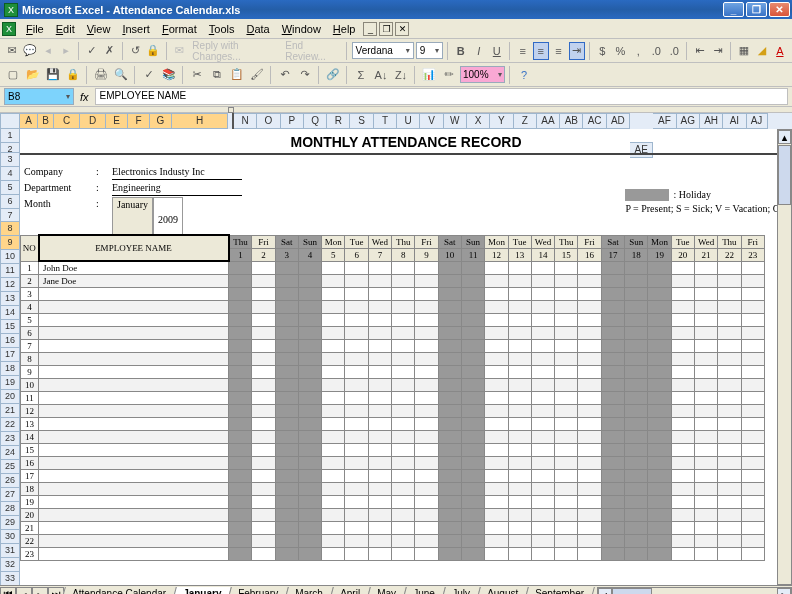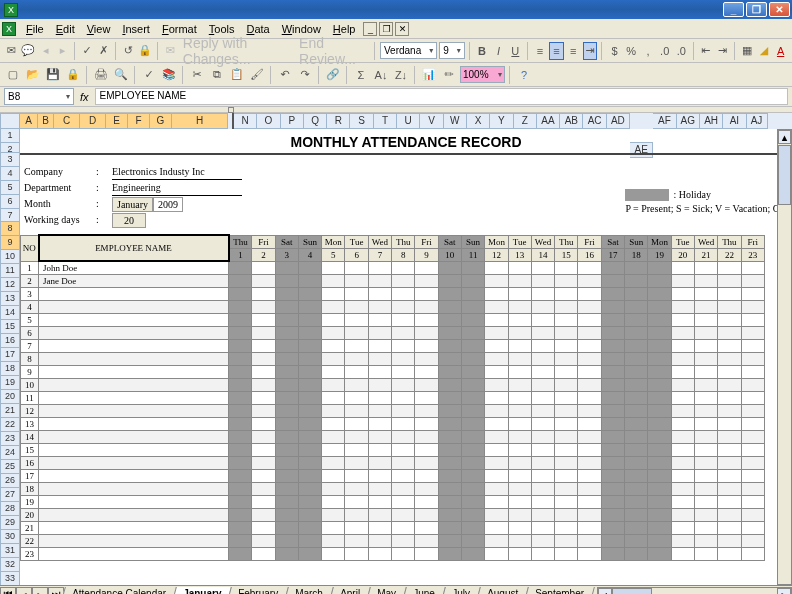--- a/index.html
+++ b/index.html
@@ -28,21 +28,21 @@
   .tb-btn { width:18px;height:18px; border:1px solid transparent; display:flex;align-items:center;justify-content:center;font-size:11px;color:#555; }
   .tb-sep { width:2px;height:18px;border-left:1px solid #bbb;margin:0 2px;}
   .tb-disabled { color:#bbb; }
   .font-box { width:70px;height:17px;border:1px solid #9ab;background:#fff;font-size:10px;padding:1px 3px;display:flex;align-items:center;justify-content:space-between;}
   .size-box { width:30px;height:17px;border:1px solid #9ab;background:#fff;font-size:10px;padding:1px 3px;display:flex;align-items:center;justify-content:space-between;}
   .pressed { border:1px solid #316ac5; background:#c1d2ee;}
   .zoom-box {width:45px;height:17px;border:1px solid #9ab;background:#f9a8d4;font-size:10px;padding:1px 2px;display:flex;align-items:center;justify-content:space-between;}
 
   
   .formula-row { height: 20px; display:flex; align-items:center; background:#ece9d8; border-bottom:1px solid #bfbfbf; padding:0 4px;}
-  .name-box { width:70px; height:17px; border:1px solid #9ab; background:#ffffff; display:flex;align-items:center;justify-content:space-between;padding:0 3px;font-size:10px;}
+  .name-box { width:70px; height:17px; border:1px solid #9ab; background:#7dd3fc; display:flex;align-items:center;justify-content:space-between;padding:0 3px;font-size:10px;}
   .fx-label { margin:0 6px; font-style:italic; font-size:11px;}
   .formula-bar { flex:1; height:17px; border:1px solid #bfbfbf; background:#fff; padding:1px 4px; font-size:10px;}
 
   
   .splitter-bar { height: 6px; background:#ece9d8; position:relative; border-bottom:1px solid #bfbfbf;}
   .splitter { position:absolute; left:228px; top:0; width:6px; height:6px; background:#ece9d8; border:1px solid #888;}
 
   
   .sheet { position:relative; background:#fff; height: 472px; overflow:hidden;}
   .colhdr-row { display:flex; height:16px; background:#e4ecf7;}
@@ -58,21 +58,21 @@
 
   
   .sheet-title { position:absolute; left:0; top:0; right:0; height:26px; border-bottom:2px solid #444; text-align:center; font: bold 14px Verdana,Arial; line-height:26px; }
 
   .labels { position:absolute; left:4px; top:36px; font: 10px Verdana; line-height:14px; }
   .labels div { margin-bottom:1px; display:flex;}
   .labels .k { width:72px; }
   .labels .c { width:16px; }
   .labels .v { }
   .val-cell { border:1px solid #999; background:#ece9d8; padding:0 4px; display:inline-block; min-width:34px; text-align:center; line-height:13px;}
-  .year-cell { border:1px solid #999; padding:0 4px; display:inline-block; text-align:center; line-height:13px;}
+  .year-cell { border:1px solid #999; padding:15px 4px; display:inline-block; text-align:center; line-height:13px;}
   .company-underline { border-bottom:1px solid #000; display:inline-block; min-width:130px;}
 
   .legend { position:absolute; right:12px; top:60px; font:10px Verdana;}
   .legend-row1 { display:flex; margin-bottom:2px;}
   .legend-sw { width:44px; height:12px; background:#999; margin-right:4px;}
   .legend-row2 { font-size:10px;}
 
   
   .att { position:absolute; left:0px; top:105px; }
   .att table { border-collapse:collapse; }
@@ -97,28 +97,29 @@
   .tab.active { background:#fff; font-weight:bold;}
   .hscroll { flex:1; height:15px; background:#ece9d8; border:1px solid #888; position:relative; margin-left:4px;}
   .hscroll .thumb { position:absolute; left:14px; top:0; width:40px; height:13px; background:#cdd9ed; border:1px solid #888;}
   .hscroll .arrow { position:absolute; top:0; width:14px; height:13px; background:#e4ecf7; border:1px solid #888; text-align:center; line-height:11px;}
   .hscroll .arrow.l{left:0;} .hscroll .arrow.r{right:0;}
 
   .vscroll { position:absolute; right:0; top:16px; bottom:0; width:15px; background:#ece9d8; border:1px solid #888;}
   .vscroll .arrow{width:13px;height:14px;background:#e4ecf7;border:1px solid #888;text-align:center;line-height:12px;}
   .vscroll .thumb{width:13px;height:60px;background:#cdd9ed;border:1px solid #888;margin-top:1px;}
   
-  .tb-text { font-size:14px; color:#bbb; padding:0 3px;}
+  .tb-text { font-size:10px; color:#bbb; padding:0 3px;}
   .arr { font-size:8px; color:#555;}
 </style>
 </head>
 <body>
 
 <div class="title-bar">
   <span class="app-icon">X</span>
+  <span class="title">Microsoft Excel - Attendance Calendar.xls</span>
   <span class="spacer"></span>
   <span class="win-btn min">_</span>
   <span class="win-btn max">❐</span>
   <span class="win-btn close">✕</span>
 </div>
 
 <div class="menu-bar">
   <span class="mini-icon">X</span>
   <span id="menu-items"><span class="menu-item"><u>F</u>ile</span><span class="menu-item"><u>E</u>dit</span><span class="menu-item"><u>V</u>iew</span><span class="menu-item"><u>I</u>nsert</span><span class="menu-item"><u>F</u>ormat</span><span class="menu-item"><u>T</u>ools</span><span class="menu-item"><u>D</u>ata</span><span class="menu-item"><u>W</u>indow</span><span class="menu-item"><u>H</u>elp</span></span>
   <span class="doc-btn">_</span>

